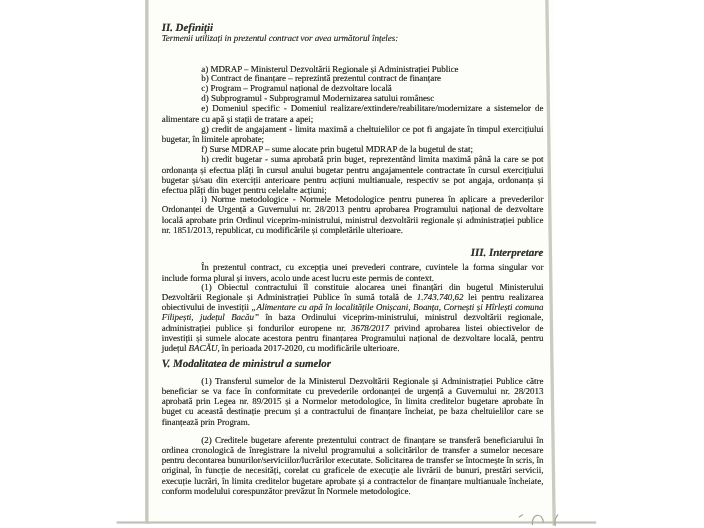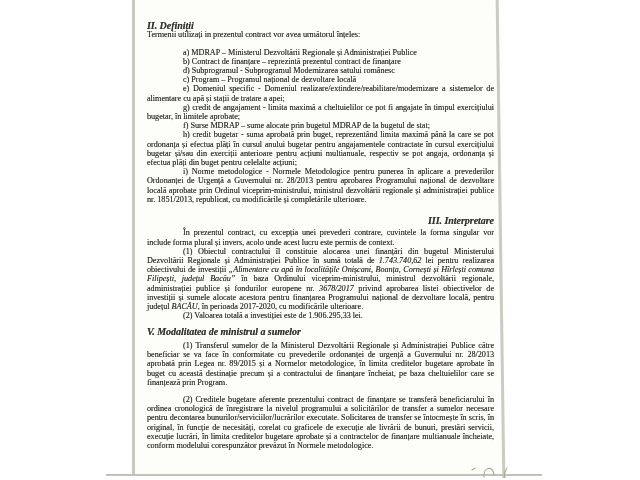--- a/index.html
+++ b/index.html
@@ -70,21 +70,21 @@
     font-size: 10px;
     line-height: 9.4px;
     font-weight: bold;
     font-style: italic;
     text-align: left;
   }
   .gap-after-head { margin-bottom: 4px; }
   #s3-heading { margin-top: 12px; margin-bottom: 3px; text-align: right; }
   #s4-heading { margin-top: 12px; margin-bottom: 4px; }
   #s5-heading { margin-top: 6px; margin-bottom: 5px; }
-  #s2-intro { margin-bottom: 8px; text-indent: 0; }
+  #s2-intro { margin-bottom: 18px; text-indent: 0; font-style: italic; }
   #s5-para1 { margin-bottom: 8px; }
   .paraph {
     position: absolute;
     left: 464px;
     top: 460px;
     width: 64px;
     height: 18px;
   }
 </style>
 </head>
@@ -94,35 +94,34 @@
 
   <div class="page">
     <div class="content">
 
       <h3 class="sec gap-after-head" id="s2-heading">II. Definiții</h3>
 
       <p class="no-indent" id="s2-intro">Termenii utilizați in prezentul contract vor avea următorul înțeles:</p>
 
       <p>a) MDRAP – Ministerul Dezvoltării Regionale și Administrației Publice</p>
       <p>b) Contract de finanțare – reprezintă prezentul contract de finanțare</p>
+      <p>c) Program – Programul național de dezvoltare locală</p>
       <p>d) Subprogramul - Subprogramul Modernizarea satului românesc</p>
-      <p>c) Program – Programul național de dezvoltare locală</p>
       <p>e) Domeniul specific - Domeniul realizare/extindere/reabilitare/modernizare a sistemelor de alimentare cu apă și stații de tratare a apei;</p>
       <p>g) credit de angajament - limita maximă a cheltuielilor ce pot fi angajate în timpul exercițiului bugetar, în limitele aprobate;</p>
       <p>f) Surse MDRAP – sume alocate prin bugetul MDRAP de la bugetul de stat;</p>
       <p>h) credit bugetar - suma aprobată prin buget, reprezentând limita maximă până la care se pot ordonanța și efectua plăți în cursul anului bugetar pentru angajamentele contractate în cursul exercițiului bugetar și/sau din exerciții anterioare pentru acțiuni multianuale, respectiv se pot angaja, ordonanța și efectua plăți din buget pentru celelalte acțiuni;</p>
       <p>i) Norme metodologice - Normele Metodologice pentru punerea în aplicare a prevederilor Ordonanței de Urgență a Guvernului nr. 28/2013 pentru aprobarea Programului național de dezvoltare locală aprobate prin Ordinul viceprim-ministrului, ministrul dezvoltării regionale și administrației publice nr. 1851/2013, republicat, cu modificările și completările ulterioare.</p>
 
       <h3 class="sec" id="s3-heading">III. Interpretare</h3>
 
       <p>În prezentul contract, cu excepția unei prevederi contrare, cuvintele la forma singular vor include forma plural și invers, acolo unde acest lucru este permis de context.</p>
 
 
       <p><span>(1) Obiectul contractului îl constituie alocarea unei finanțări din bugetul Ministerului Dezvoltării Regionale și Administrației Publice în sumă totală de </span><span style="font-style: italic;">1.743.740,62</span><span> lei pentru realizarea obiectivului de investiții </span><span style="font-style: italic;">„Alimentare cu apă în localitățile Onișcani, Boanța, Cornești și Hîrlești comuna Filipești, județul Bacău”</span><span> în baza Ordinului viceprim-ministrului, ministrul dezvoltării regionale, administrației publice și fondurilor europene nr. </span><span style="font-style: italic;">3678/2017</span><span> privind aprobarea listei obiectivelor de investiții și sumele alocate acestora pentru finanțarea Programului național de dezvoltare locală, pentru județul </span><span style="font-style: italic;">BACĂU</span><span>, în perioada 2017-2020, cu modificările ulterioare.</span></p>
-      <p>(2) Valoarea totală a investiției este de 1.906.295,33 lei.</p>
 
       <h3 class="sec" id="s5-heading">V. Modalitatea de ministrul a sumelor</h3>
 
       <p id="s5-para1">(1) Transferul sumelor de la Ministerul Dezvoltării Regionale și Administrației Publice către beneficiar se va face în conformitate cu prevederile ordonanței de urgență a Guvernului nr. 28/2013 aprobată prin Legea nr. 89/2015 și a Normelor metodologice, în limita creditelor bugetare aprobate în buget cu această destinație precum și a contractului de finanțare încheiat, pe baza cheltuielilor care se finanțează prin Program.</p>
       <p>(2) Creditele bugetare aferente prezentului contract de finanțare se transferă beneficiarului în ordinea cronologică de înregistrare la nivelul programului a solicitărilor de transfer a sumelor necesare pentru decontarea bunurilor/serviciilor/lucrărilor executate. Solicitarea de transfer se întocmește în scris, în original, în funcție de necesități, corelat cu graficele de execuție ale livrării de bunuri, prestări servicii, execuție lucrări, în limita creditelor bugetare aprobate și a contractelor de finanțare multianuale încheiate, conform modelului corespunzător prevăzut în Normele metodologice.</p>
 
     </div>
   </div>
 
   <div class="edge-left"></div>

